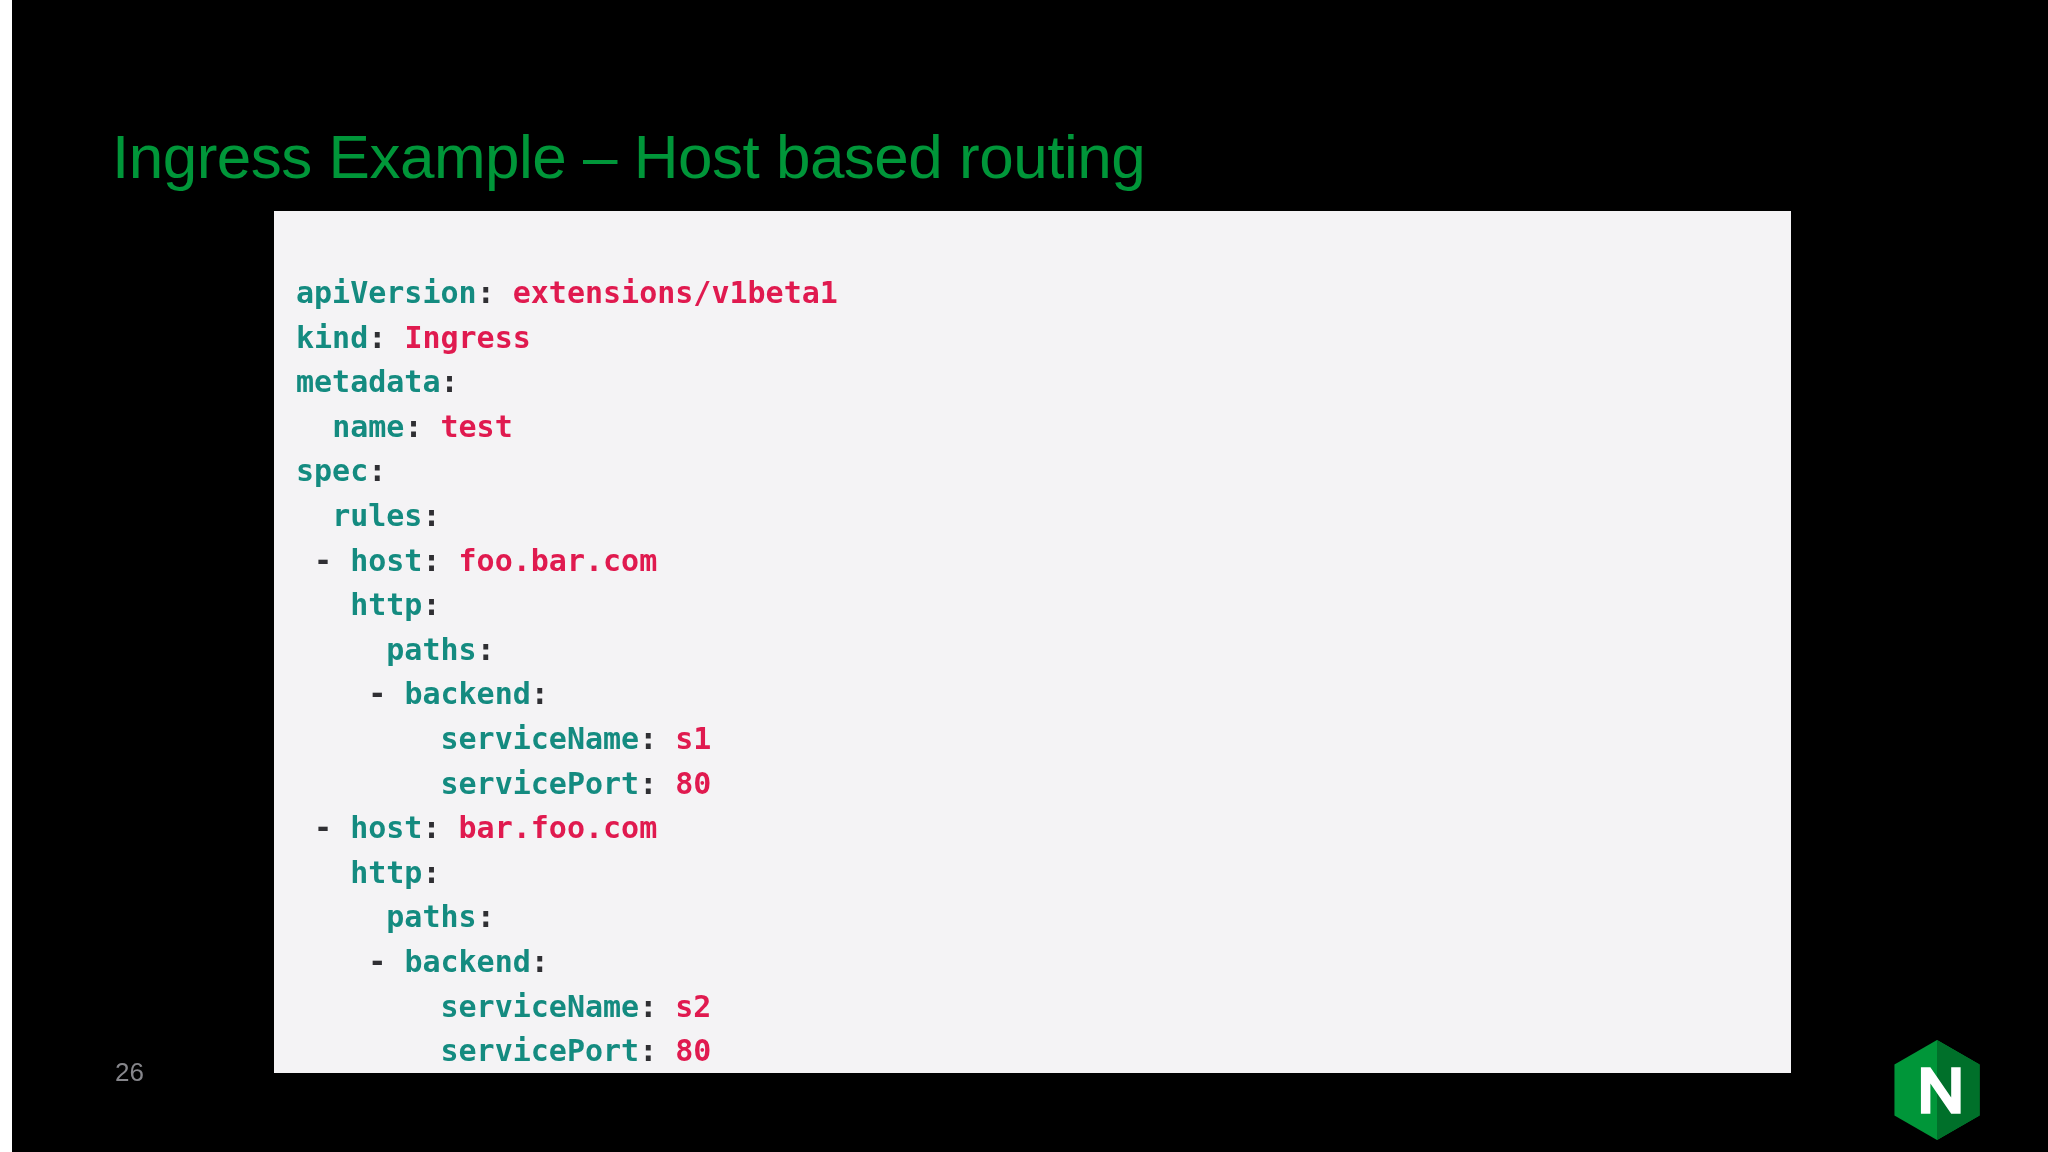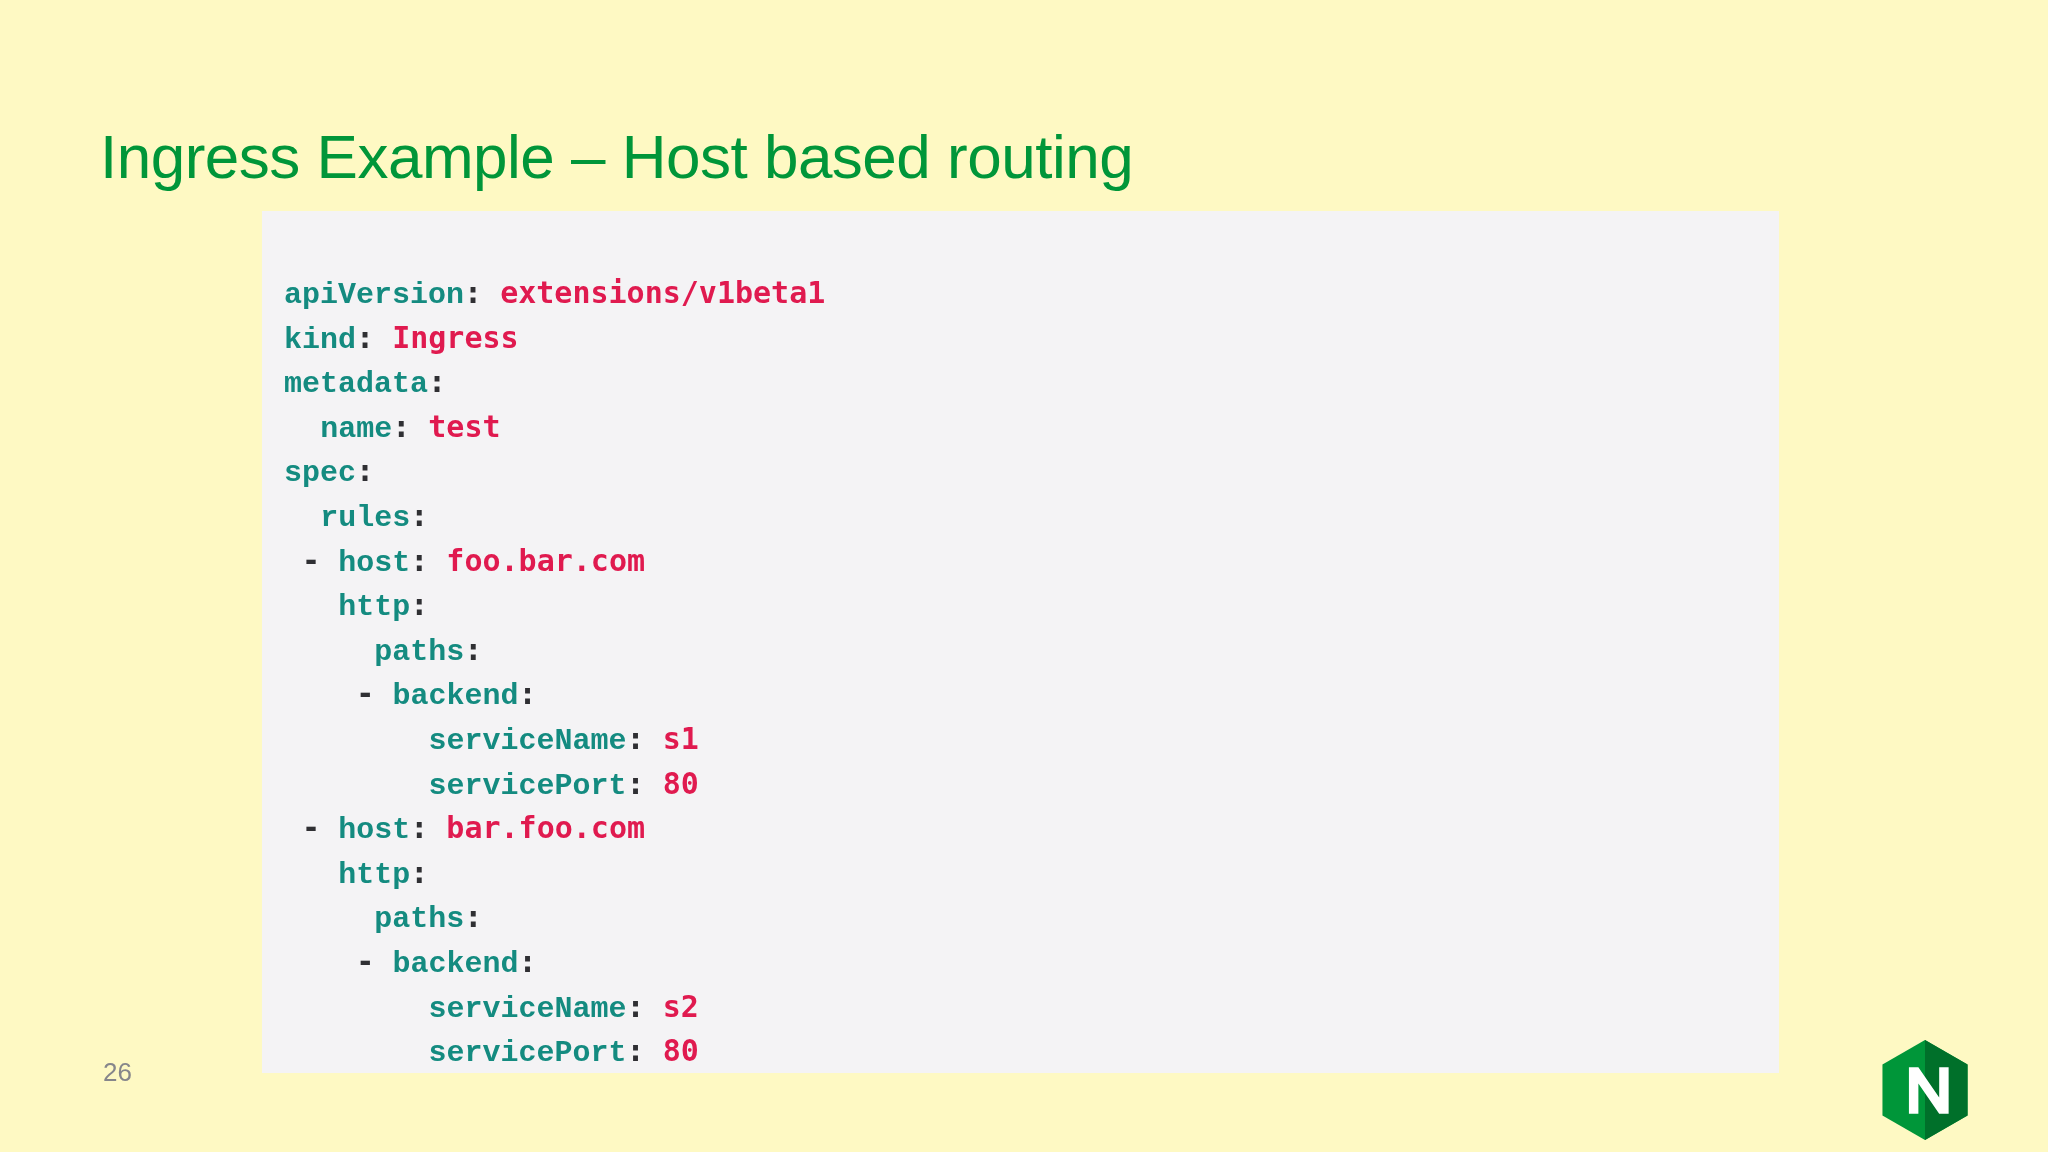--- a/index.html
+++ b/index.html
@@ -13,21 +13,22 @@
     height: 1152px;
     position: relative;
     overflow: hidden;
     font-family: "Liberation Sans", sans-serif;
     -webkit-font-smoothing: antialiased;
   }
 
   .slide {
     position: absolute;
     inset: 0;
-    background: #fef9c3;
+    background: #000000;
+    margin-left: 12px;
   }
 
   
   .slide-title {
     position: absolute;
     left: 100px;
     top: 78px;
     font-family: "Liberation Sans", sans-serif;
     font-size: 62px;
     line-height: 74px;
@@ -58,21 +59,21 @@
     white-space: pre;
     color: #343434;
   }
 
   .code-line {
     display: block;
     white-space: pre;
     height: 44.6px;
   }
 
-  .tok-key   { color: #148b80; font-family: Liberation Mono, monospace; }
+  .tok-key   { color: #148b80; }
   .tok-val   { color: #e01a4f; text-align: center; }
   .tok-punct { color: #2f2f33; }
   .tok-dash  { color: #2f2f33; }
   .tok-plain { color: #2f2f33; }
 
   
   .page-number {
     position: absolute;
     left: 103px;
     top: 1057px;

